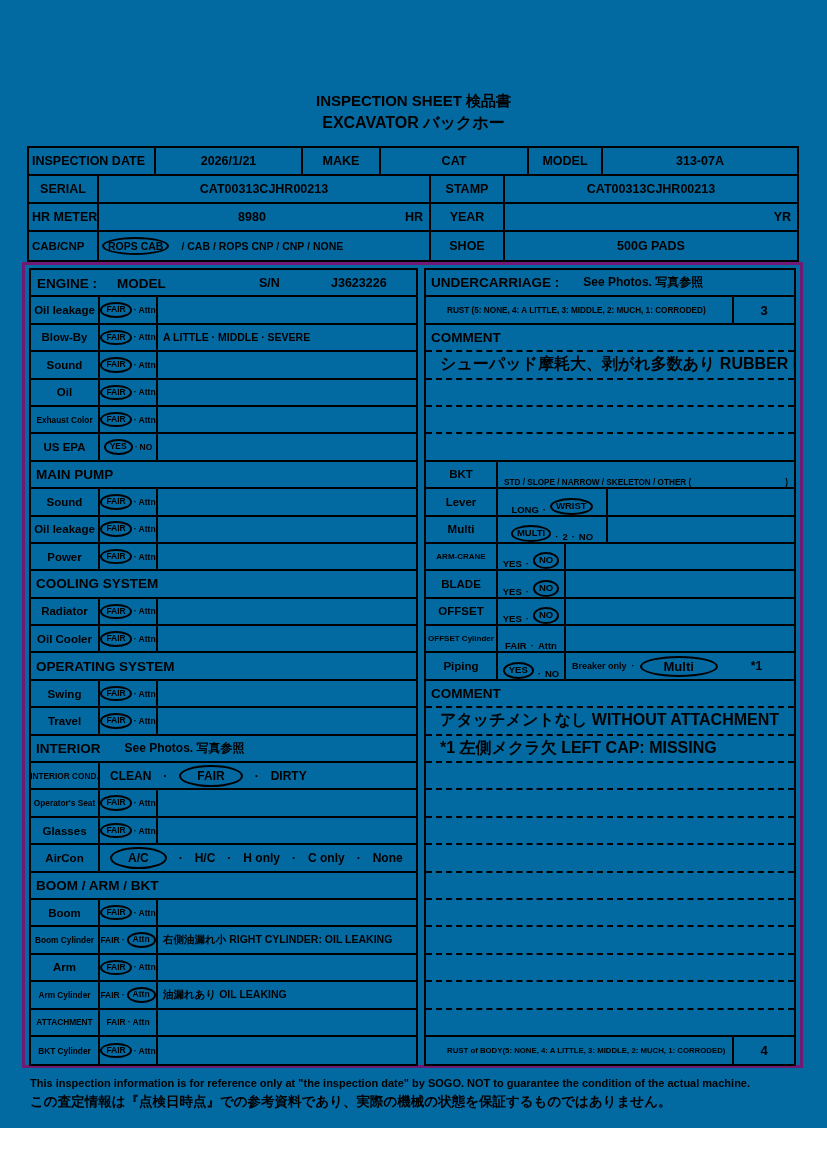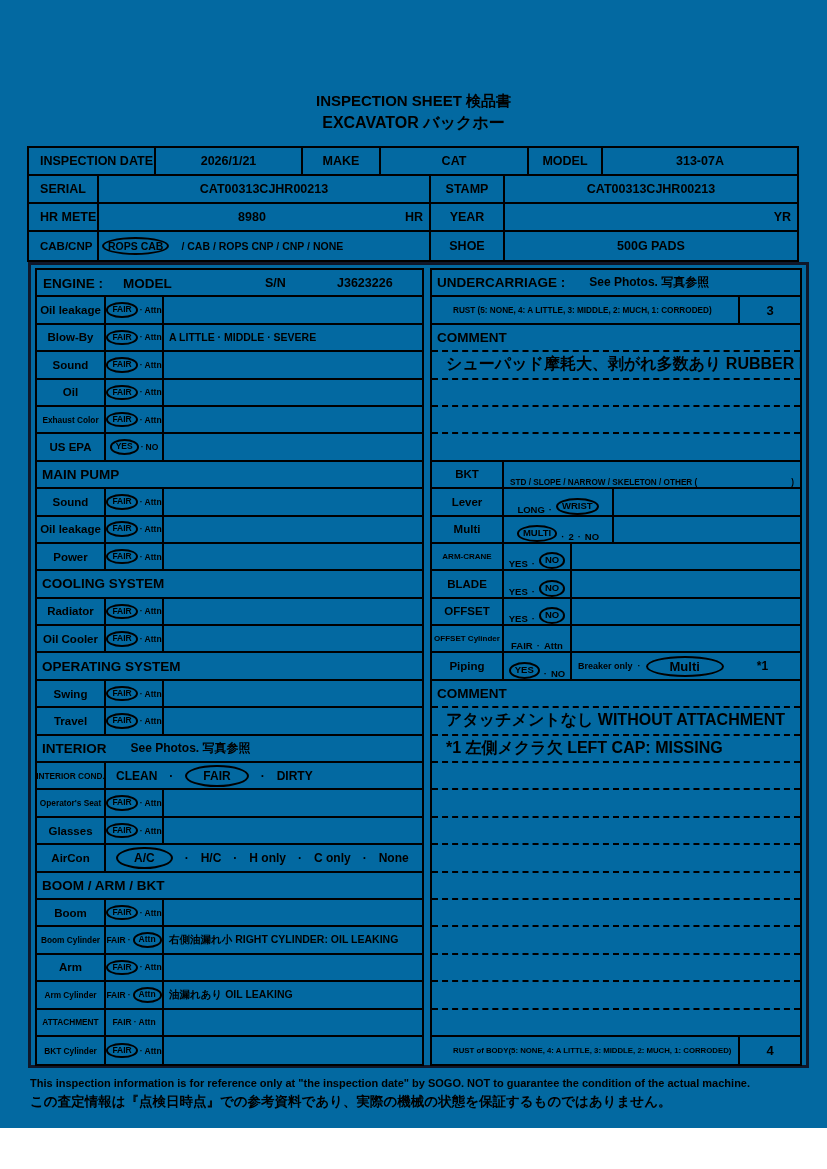--- a/index.html
+++ b/index.html
@@ -8,27 +8,27 @@
   .title{position:absolute;top:92px;left:0;width:100%;text-align:center;font-size:15px;}
   .subtitle{position:absolute;top:113px;left:0;width:100%;text-align:center;font-size:16px;}
 
   
   .htable{position:absolute;left:27px;top:146px;width:772px;border:2px solid #000;box-sizing:border-box;}
   .hrow{display:flex;height:28px;box-sizing:border-box;}
   .hcell{border-right:2px solid #000;border-bottom:2px solid #000;box-sizing:border-box;
          display:flex;align-items:center;justify-content:center;font-size:12.5px;white-space:nowrap;overflow:hidden;}
   .hrow:last-child .hcell{border-bottom:none;}
   .hcell.last{border-right:none;}
-  .hcell.lft{justify-content:flex-start;padding-left:11px;}
+  .hcell.lft{justify-content:flex-start;padding-left:3px;}
   .hcell.unit{justify-content:flex-end;padding-right:6px;}
   .hval{flex:1;text-align:center;}
   .cabcell{font-size:10.5px;gap:12px;justify-content:flex-start;padding-left:3px;}
 
   
-  .main{position:absolute;left:22px;top:262px;width:781px;height:806px;border:3px solid #0f172a;box-sizing:border-box;margin-left:6px;}
+  .main{position:absolute;left:22px;top:262px;width:781px;height:806px;border:3px solid #701a75;box-sizing:border-box;}
   .ltable{position:absolute;left:4px;top:3px;width:389px;border:2px solid #000;box-sizing:border-box;}
   .rtable{position:absolute;left:399px;top:3px;width:372px;border:2px solid #000;box-sizing:border-box;}
   .row{display:flex;height:27.4px;border-bottom:2px solid #000;box-sizing:border-box;align-items:stretch;overflow:hidden;}
   .row:last-child{border-bottom:none;}
   .row.dashed{border-bottom:2px dashed #000;}
   .row.soli{border-bottom:2px solid #000;}
   .sec-t{display:flex;align-items:center;padding-left:5px;font-size:13.5px;white-space:nowrap;}
   .sec-n{display:flex;align-items:center;font-size:12px;white-space:nowrap;}
 
   .lc{width:69px;border-right:2px solid #000;box-sizing:border-box;display:flex;align-items:center;

